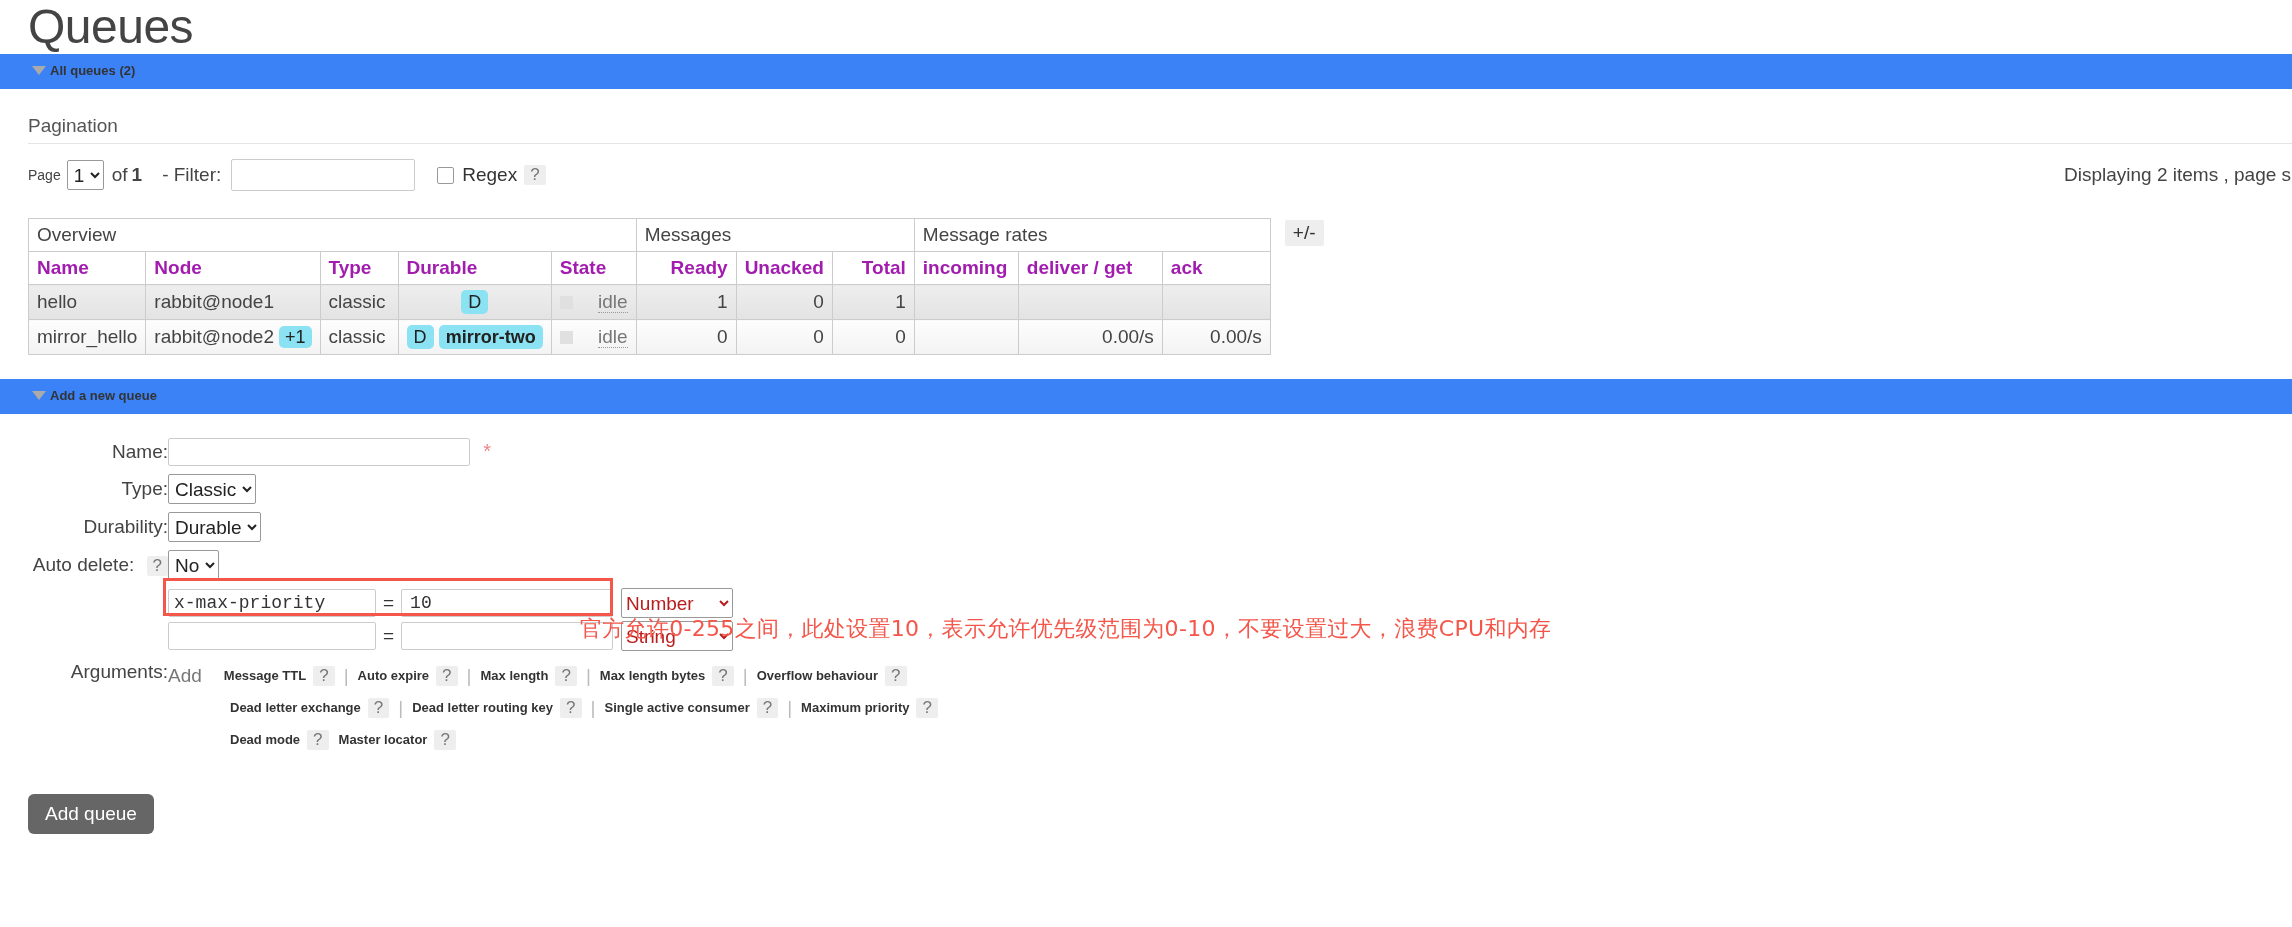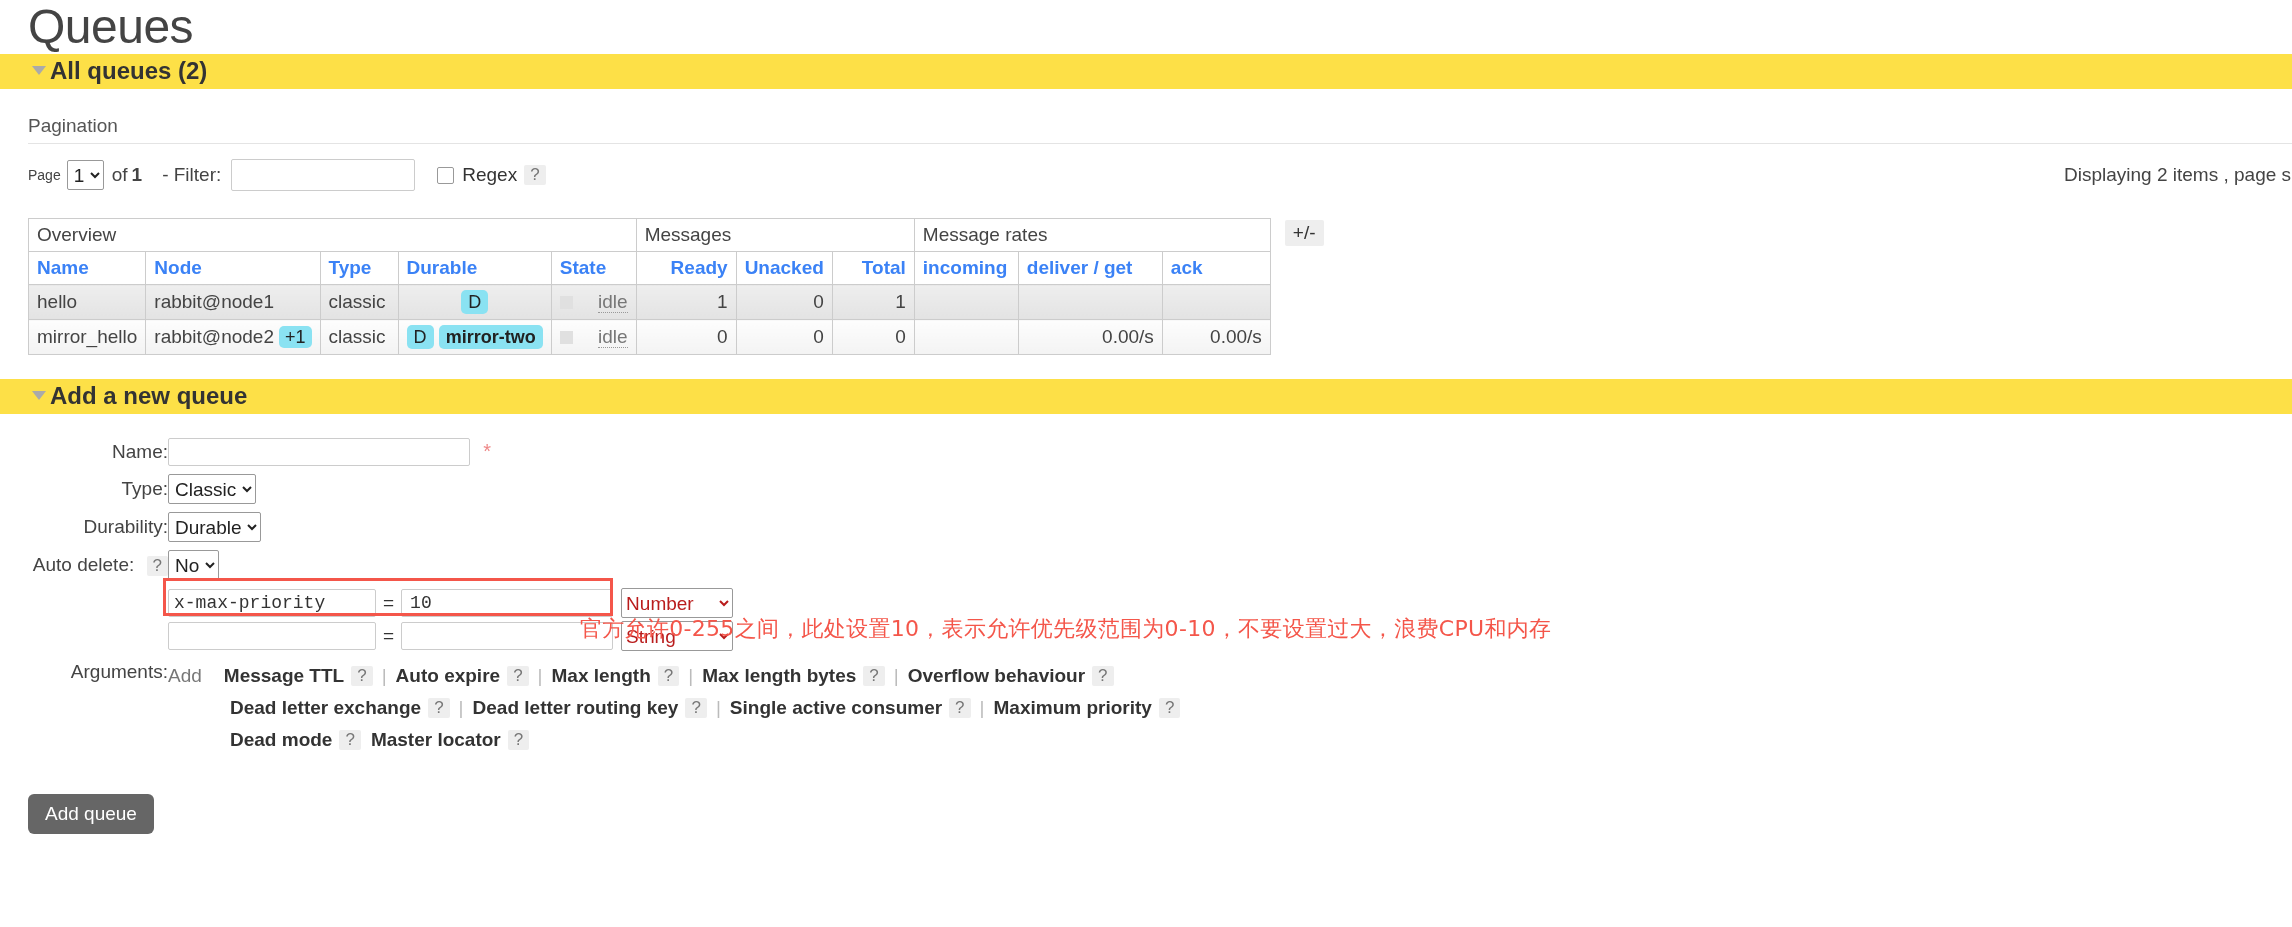--- a/index.html
+++ b/index.html
@@ -23,24 +23,24 @@
     font-weight: normal;
     color: #444;
     margin: 0;
     padding: 0 0 0 28px;
     line-height: 54px;
     letter-spacing: -0.5px;
   }
 
   
   .section-bar {
-    background: #fde047;
+    background: #3b82f6;
     padding: 6px 0 7px 50px;
     font-weight: bold;
-    font-size: 24px;
+    font-size: 13px;
     color: #333;
     position: relative;
     line-height: 22px;
   }
   .section-bar .tri {
     position: absolute;
     left: 32px;
     top: 12px;
     width: 0; height: 0;
     border-left: 7px solid transparent;
@@ -148,21 +148,21 @@
   }
   table.queues th.grp {
     text-align: left;
     font-weight: normal;
     background: #fff;
     color: #444;
   }
   table.queues th.col {
     font-weight: bold;
     text-align: left;
-    color: #3b82f6;
+    color: #a21caf;
     background: #fff;
   }
   table.queues th.col.num { text-align: right; }
   table.queues tr.row-odd td {
     background: linear-gradient(to bottom, #eeeeee 0%, #e3e3e3 100%);
   }
   table.queues tr.row-even td {
     background: linear-gradient(to bottom, #fdfdfd 0%, #f3f3f3 100%);
   }
   td.name-cell { font-weight: bold; color: #333; }
@@ -293,21 +293,21 @@
     display: flex;
     align-items: center;
     flex-wrap: nowrap;
     line-height: 32px;
     white-space: nowrap;
   }
   .add-word { color: #777; font-size: 19px; margin-right: 22px; }
   .preset-link {
     color: #333;
     font-weight: bold;
-    font-size: 19px;
+    font-size: 13px;
     cursor: pointer;
   }
   .sep { color: #bbb; margin: 0 9px; }
   .indent-pad { display:inline-block; width: 62px; }
 
   .add-btn {
     margin: 34px 0 0 28px;
     background: #666;
     color: #fff;
     border: none;

